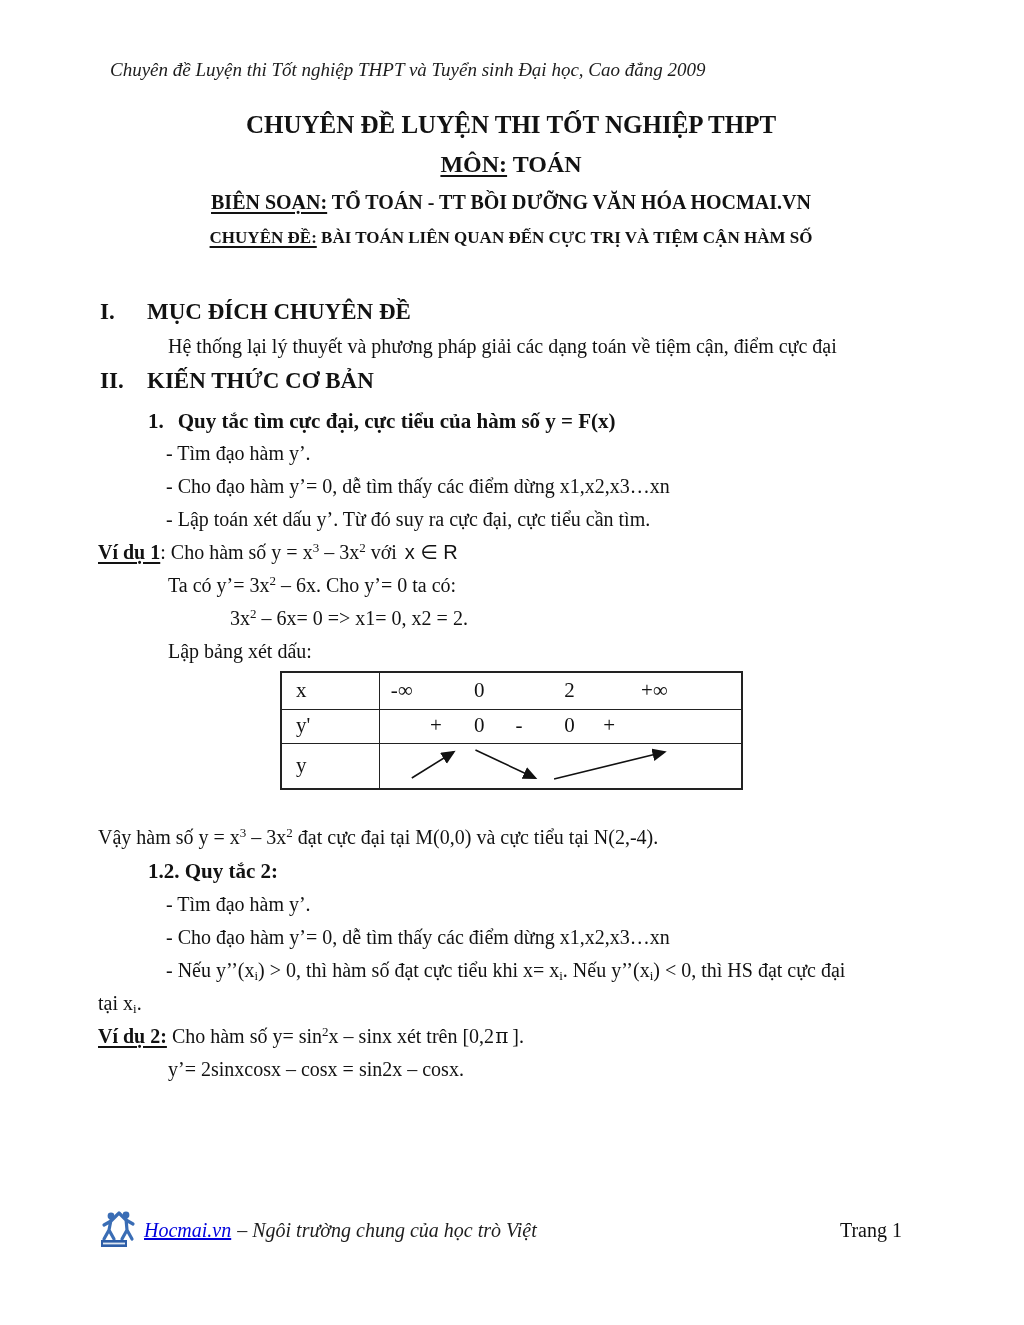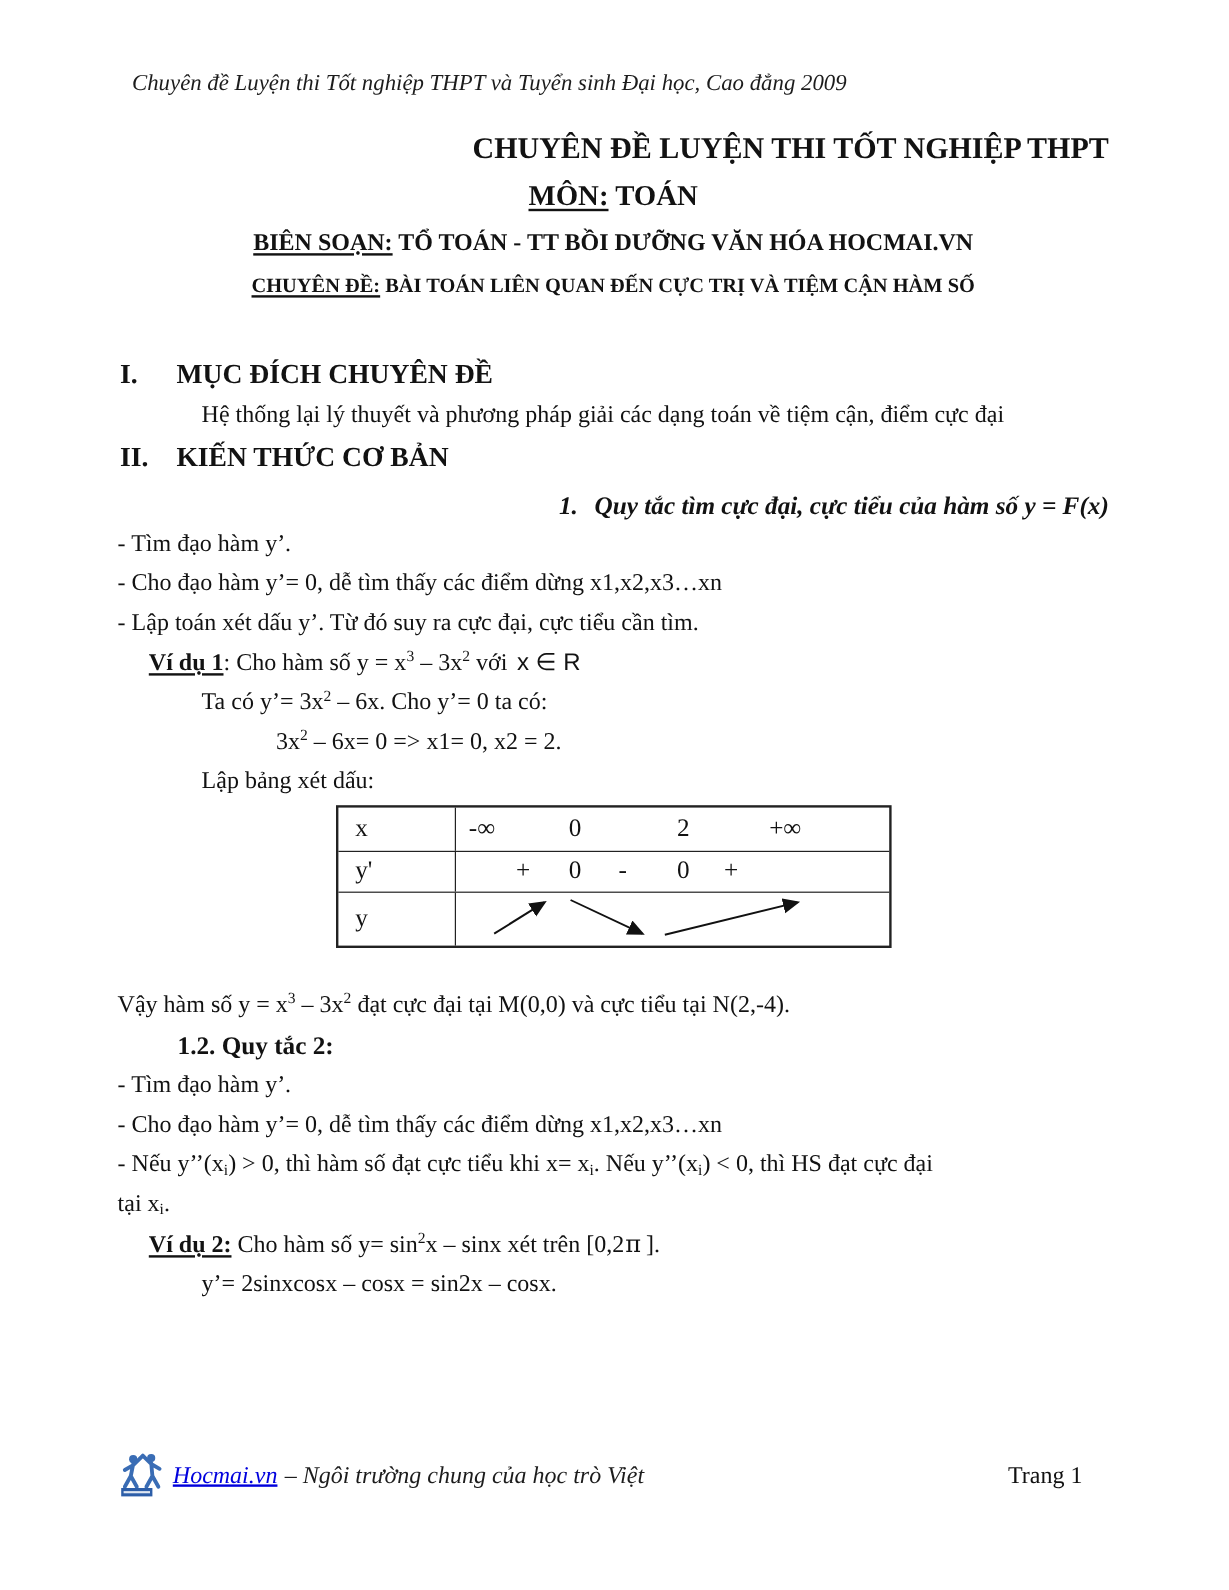--- a/index.html
+++ b/index.html
@@ -8,38 +8,38 @@
     width:1024px;height:1325px;
     box-sizing:border-box;
     padding:56px 100px 0 98px;
     background:#ffffff;
     color:#121212;
     font-family:"Liberation Serif","DejaVu Serif",serif;
     font-size:20px;
     overflow:hidden;
   }
   .note-line{font-style:italic;font-size:19px;line-height:28px;margin-left:12px;color:#1c1c1c;}
-  .doc-title{margin-top:22px;text-align:right;font-weight:bold;}
+  .doc-title{margin-top:22px;text-align:center;font-weight:bold;}
   .doc-title-line{font-size:25px;line-height:38px;letter-spacing:0px;}
   .subject-line{text-align:center;font-weight:bold;font-size:24px;line-height:40px;}
   .meta-line{text-align:center;font-weight:bold;line-height:36px;}
   .meta-bs{font-size:20px;}
   .meta-cd{font-size:17px;}
   .u{text-decoration:underline;text-decoration-thickness:2px;text-underline-offset:3px;}
   .sec-head{display:flex;font-weight:bold;font-size:23px;line-height:36px;margin-left:2px;}
   .sec-head .numeral{width:47px;flex:0 0 auto;}
   .body-line{font-size:20px;line-height:33px;}
   .indent1{margin-left:70px;}
-  .indent-dash{}
+  .indent-dash{margin-left:68px;}
   .indent-note{margin-left:58px;}
   .indent-eq{margin-left:132px;}
-  .rule-italic{font-weight:bold;font-style:italic;font-size:21px;line-height:32px;margin-left:50px;margin-top:6px;text-align:right;}
+  .rule-italic{font-weight:bold;font-size:21px;line-height:32px;margin-left:50px;margin-top:6px;}
   .rule-italic .rnum{margin-right:14px;}
   .sub-head{font-weight:bold;font-size:21px;line-height:34px;margin-left:50px;}
-  .vd-label{font-weight:bold;text-decoration:underline;text-decoration-thickness:2px;text-underline-offset:3px;margin-left:26px;}
+  .vd-label{font-weight:bold;text-decoration:underline;text-decoration-thickness:2px;text-underline-offset:3px;}
   .math-sans{font-family:"Liberation Sans","DejaVu Sans",sans-serif;margin-left:8px;}
   sup{font-size:13px;line-height:0;vertical-align:7px;}
   sub{font-size:13px;line-height:0;vertical-align:-3px;}
   .pi-sym{font-family:"DejaVu Serif",serif;padding:0 4px 0 1px;}
   
   .vtable{width:463px;margin-left:182px;margin-top:3px;border:2px solid #222;box-sizing:border-box;}
   .vrow{display:flex;border-bottom:1.5px solid #222;}
   .vrow:last-child{border-bottom:none;}
   .vlabel{width:98px;flex:0 0 auto;border-right:1.5px solid #222;box-sizing:border-box;padding-left:14px;font-size:21px;}
   .vcells{flex:1 1 auto;position:relative;}

